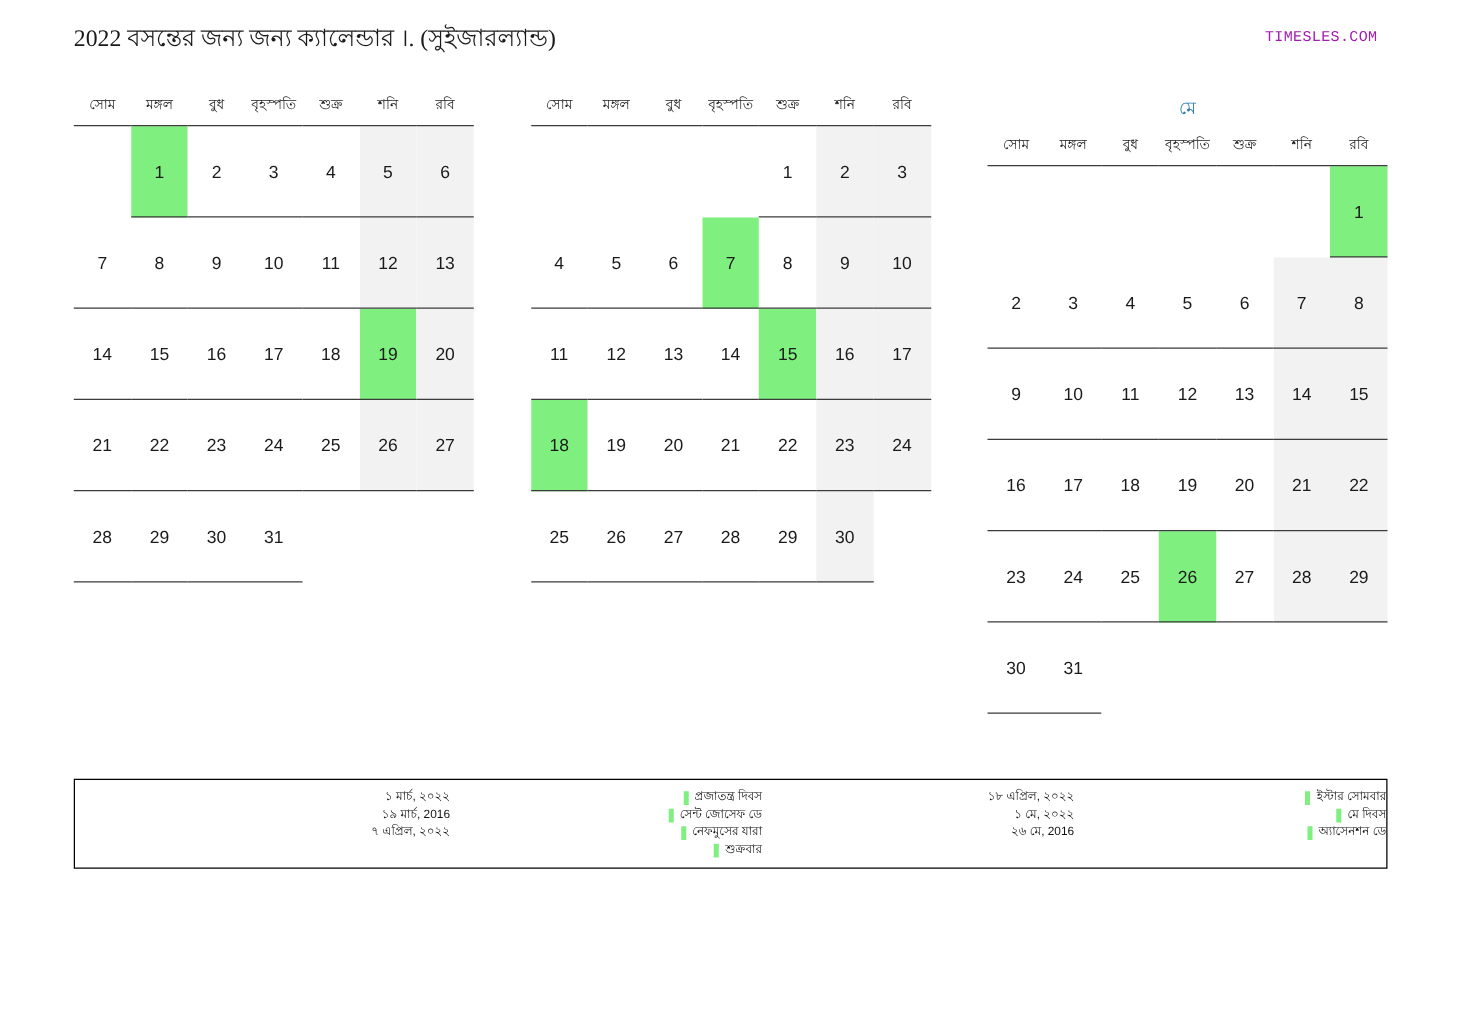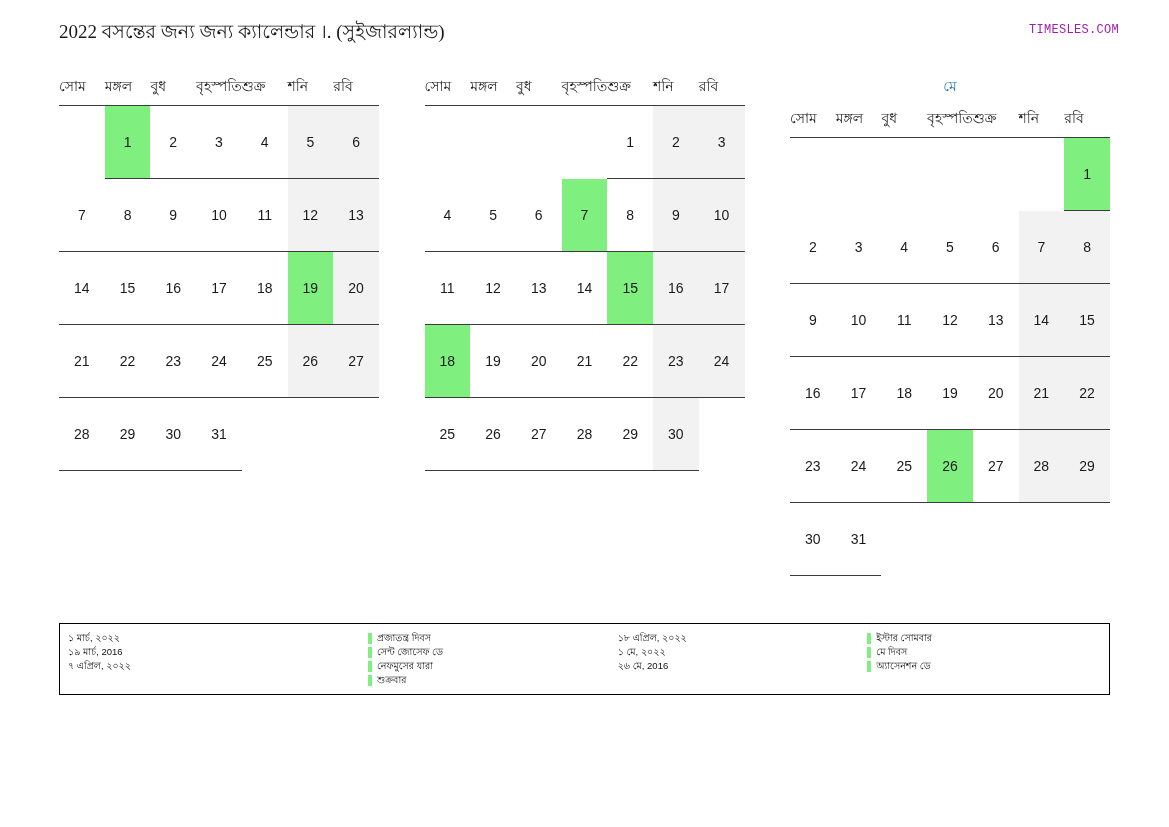--- a/index.html
+++ b/index.html
@@ -19,21 +19,21 @@
     position: relative;
     width: 1169px;
     height: 827px;
     box-sizing: border-box;
   }
   
   .header {
     position: absolute;
     top: 20px;
     left: 59px;
-    right: 50px;
+    right: 67px;
     height: 30px;
   }
   .title {
     font-family: "Liberation Serif", serif;
     font-size: 19px;
     color: #1a1a1a;
     white-space: nowrap;
     line-height: 24px;
   }
   .brand {
@@ -63,25 +63,25 @@
     font-size: 14px;
     margin-bottom: 14px;
     height: 18px;
   }
   table.cal {
     border-collapse: collapse;
     width: 100%;
     table-layout: fixed;
   }
   table.cal th {
-    font-size: 14px;
+    font-size: 11px;
     font-weight: normal;
     color: #222;
     padding: 0 0 6px 0;
-    text-align: left;
+    text-align: center;
     border-bottom: 1.3px solid #3b3b3b;
   }
   table.cal td {
     height: 72px;
     text-align: center;
     vertical-align: middle;
     font-size: 14px;
     color: #1a1a1a;
     padding: 0;
     border-bottom: 1.3px solid #3b3b3b;
@@ -113,20 +113,21 @@
     box-sizing: border-box;
   }
   .legend-col.narrow { flex: 0 0 300px; }
   .legend-item {
     font-size: 9.5px;
     line-height: 14px;
     color: #111;
     display: flex;
     align-items: center;
     height: 14px;
+    justify-content: flex-end;
   }
   .swatch {
     display: inline-block;
     width: 4px;
     height: 11px;
     background: #7ff07f;
     margin-right: 5px;
     flex: 0 0 4px;
   }
   .legend-item.nodot { padding-left: 0; }

